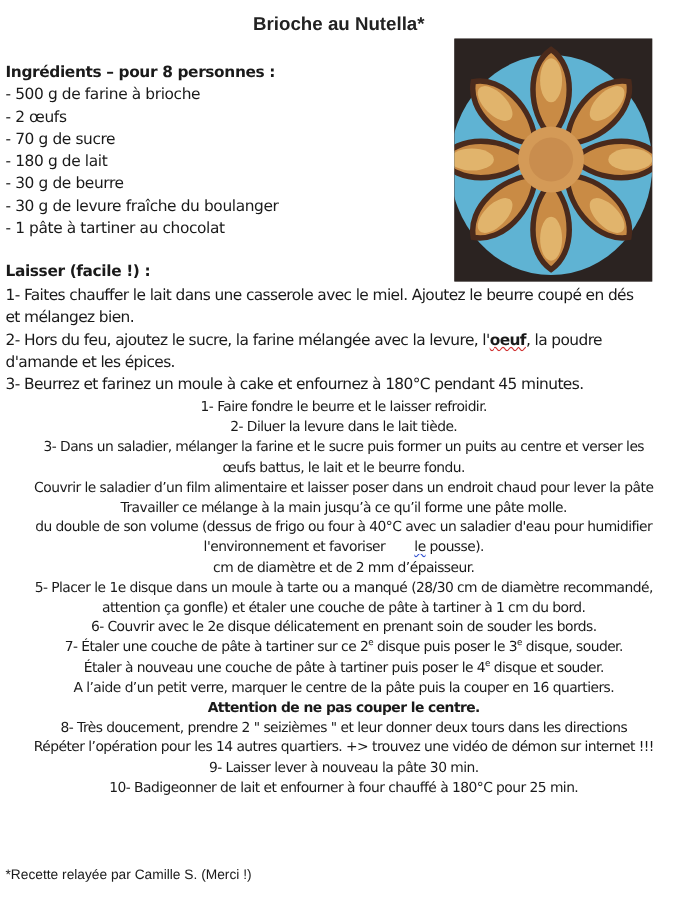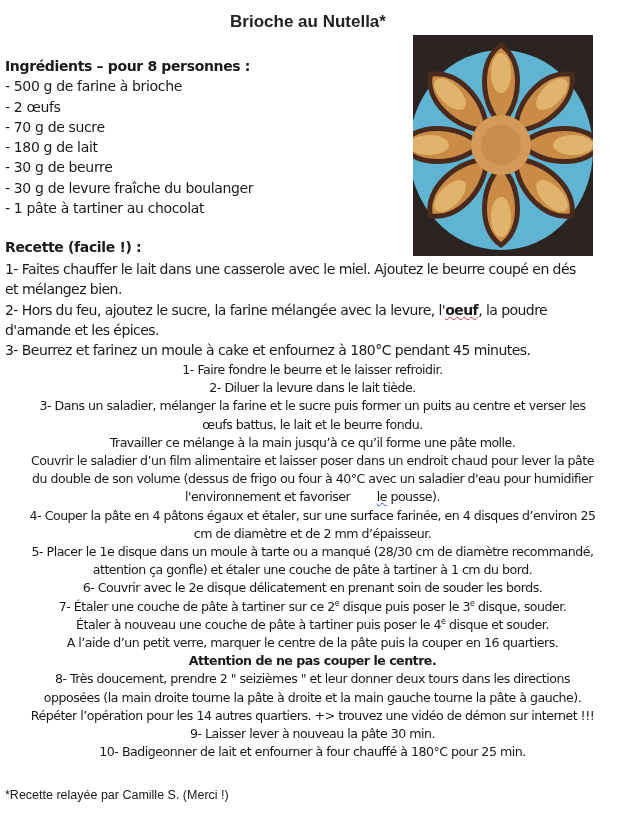--- a/index.html
+++ b/index.html
@@ -64,48 +64,46 @@
   <div class="hd">Ingrédients – pour 8 personnes :</div>
   <div class="line">- 500 g de farine à brioche</div>
   <div class="line">- 2 œufs</div>
   <div class="line">- 70 g de sucre</div>
   <div class="line">- 180 g de lait</div>
   <div class="line">- 30 g de beurre</div>
   <div class="line">- 30 g de levure fraîche du boulanger</div>
   <div class="line">- 1 pâte à tartiner au chocolat</div>
 </div>
 
-<div class="rec-hd">Recette (facile !) :</div>
+<div class="rec-hd">Laisser (facile !) :</div>
 
 <div class="steps1">
   <div class="line">1- Faites chauffer le lait dans une casserole avec le miel. Ajoutez le beurre coupé en dés</div>
   <div class="line">et mélangez bien.</div>
   <div class="line"><span>2- Hors du feu, ajoutez le sucre, la farine mélangée avec la levure, l'</span><span class="squig">oeuf</span><span>, la poudre</span></div>
   <div class="line">d'amande et les épices.</div>
   <div class="line">3- Beurrez et farinez un moule à cake et enfournez à 180°C pendant 45 minutes.</div>
 </div>
 
 <div class="steps2">
   <div class="line">1- Faire fondre le beurre et le laisser refroidir.</div>
   <div class="line">2- Diluer la levure dans le lait tiède.</div>
   <div class="line">3- Dans un saladier, mélanger la farine et le sucre puis former un puits au centre et verser les</div>
   <div class="line">œufs battus, le lait et le beurre fondu.</div>
+  <div class="line">Couvrir le saladier d’un film alimentaire et laisser poser dans un endroit chaud pour lever la pâte</div>
   <div class="line">Travailler ce mélange à la main jusqu’à ce qu’il forme une pâte molle.</div>
-  <div class="line">Couvrir le saladier d’un film alimentaire et laisser poser dans un endroit chaud pour lever la pâte</div>
   <div class="line">du double de son volume (dessus de frigo ou four à 40°C avec un saladier d'eau pour humidifier</div>
   <div class="line"><span>l'environnement et favoriser </span><span class="squig-b">le</span><span> pousse).</span></div>
-  <div class="line">4- Couper la pâte en 4 pâtons égaux et étaler, sur une surface farinée, en 4 disques d’environ 25</div>
   <div class="line">cm de diamètre et de 2 mm d’épaisseur.</div>
   <div class="line">5- Placer le 1e disque dans un moule à tarte ou a manqué (28/30 cm de diamètre recommandé,</div>
   <div class="line">attention ça gonfle) et étaler une couche de pâte à tartiner à 1 cm du bord.</div>
   <div class="line">6- Couvrir avec le 2e disque délicatement en prenant soin de souder les bords.</div>
   <div class="line"><span>7- Étaler une couche de pâte à tartiner sur ce 2</span><sup>e</sup><span> disque puis poser le 3</span><sup>e</sup><span> disque, souder.</span></div>
   <div class="line"><span>Étaler à nouveau une couche de pâte à tartiner puis poser le 4</span><sup>e</sup><span> disque et souder.</span></div>
   <div class="line">A l’aide d’un petit verre, marquer le centre de la pâte puis la couper en 16 quartiers.</div>
   <div class="line warn">Attention de ne pas couper le centre.</div>
   <div class="line">8- Très doucement, prendre 2 " seizièmes " et leur donner deux tours dans les directions</div>
-  <div class="line">opposées (la main droite tourne la pâte à droite et la main gauche tourne la pâte à gauche).</div>
   <div class="line">Répéter l’opération pour les 14 autres quartiers. +&gt; trouvez une vidéo de démon sur internet !!!</div>
   <div class="line">9- Laisser lever à nouveau la pâte 30 min.</div>
   <div class="line">10- Badigeonner de lait et enfourner à four chauffé à 180°C pour 25 min.</div>
 </div>
 
 <div class="footer">*Recette relayée par Camille S. (Merci !)</div>
 
 </body></html>

